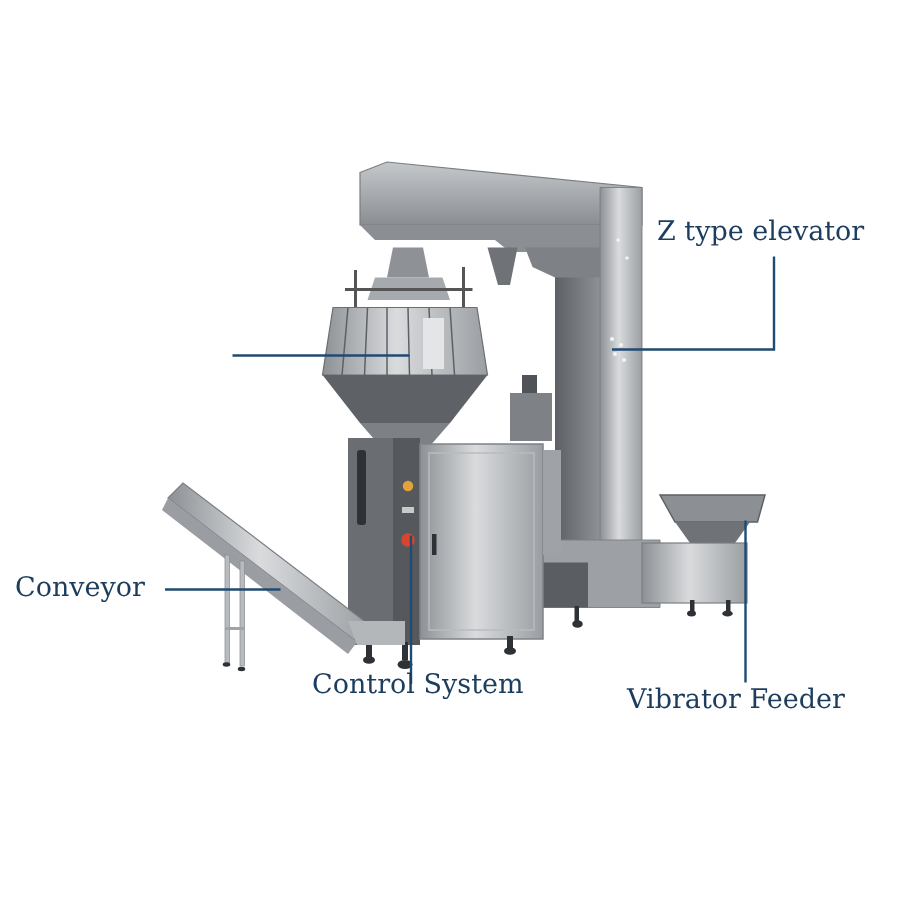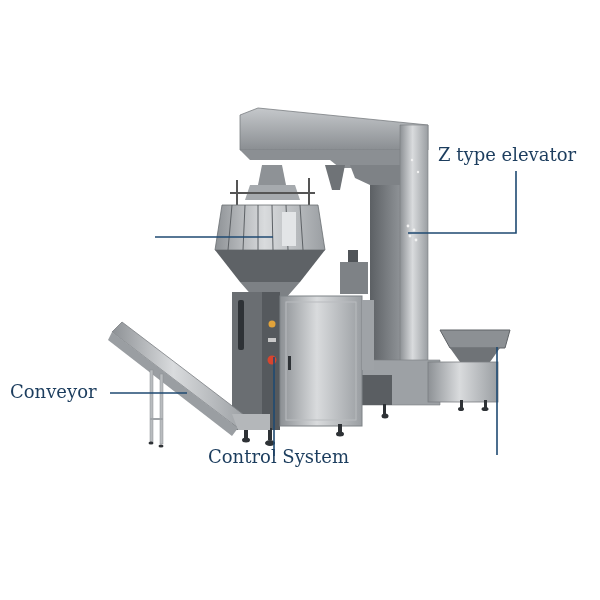--- a/index.html
+++ b/index.html
@@ -138,13 +138,14 @@
       <line class="leader" x1="155" y1="237" x2="273" y2="237"></line>
       <line class="leader" x1="110" y1="393" x2="187" y2="393"></line>
       <line class="leader" x1="274" y1="357" x2="274" y2="456"></line>
       <line class="leader" x1="497" y1="347" x2="497" y2="455"></line>
     </g>
   </svg>
 
   <div class="label" style="left:438px; top:146px;">Z type elevator</div>
   <div class="label" style="left:10px; top:383px;text-align:right;">Conveyor</div>
   <div class="label" style="left:198px; top:448px;margin-left:10px;">Control System</div>
+  <div class="label" style="left:418px; top:458px;">Vibrator Feeder</div>
 </div>
 
 </body></html>

